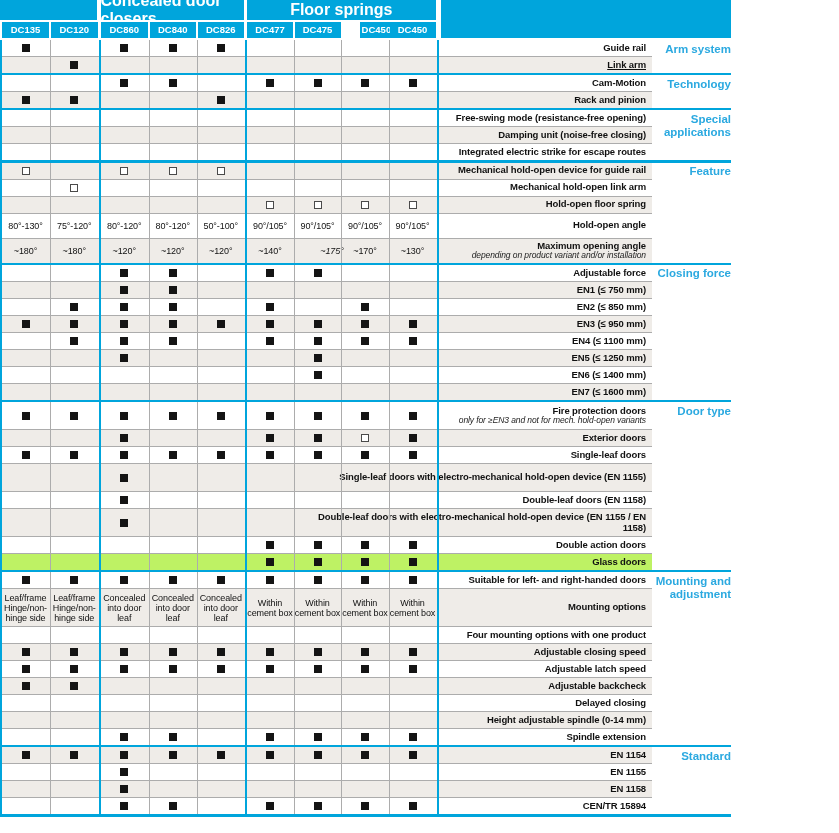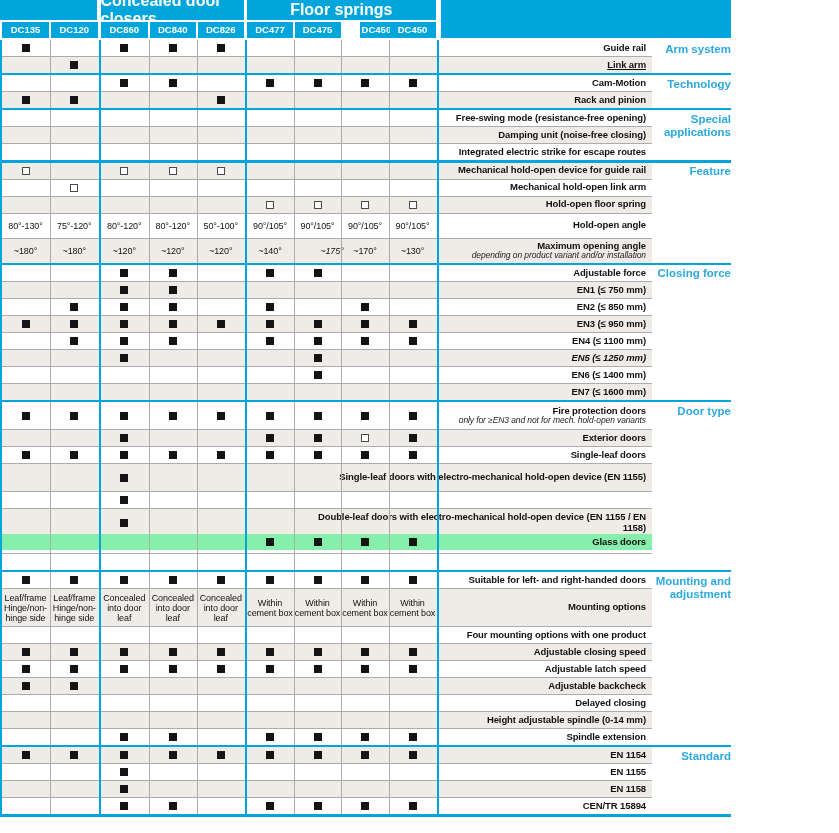--- a/index.html
+++ b/index.html
@@ -242,21 +242,21 @@
       <div class="m-cell" style="left: 101px; width: 46.5px;"><div class="sq-f" style="background: rgb(20, 20, 20);"></div></div>
       <div class="m-cell" style="left: 149.5px; width: 46.5px;"><div class="sq-f" style="background: rgb(20, 20, 20);"></div></div>
       <div class="m-cell" style="left: 247px; width: 46px;"><div class="sq-f" style="background: rgb(20, 20, 20);"></div></div>
       <div class="m-cell" style="left: 294.5px; width: 46px;"><div class="sq-f" style="background: rgb(20, 20, 20);"></div></div>
       <div class="m-cell" style="left: 342px; width: 46px;"><div class="sq-f" style="background: rgb(20, 20, 20);"></div></div>
       <div class="m-cell" style="left: 389.5px; width: 46px;"><div class="sq-f" style="background: rgb(20, 20, 20);"></div></div>
     </div>
     <div class="sep-g" style="top: 348.8px; width: 652px; background: rgb(172, 172, 172);"></div>
     <div class="t-row" style="top: 349.8px; width: 652px; height: 16px; background: rgb(239, 236, 232);">
       <div class="row-label" style="left: 300px; right: 6px;">
-        <div class="row-label-main" style="color: rgb(17, 17, 17); font-style: italic;">EN5 (≤ 1250 mm)</div>
+        <div class="row-label-main" style="color: rgb(17, 17, 17);">EN5 (≤ 1250 mm)</div>
       </div>
       <div class="m-cell" style="left: 101px; width: 46.5px;"><div class="sq-f" style="background: rgb(20, 20, 20);"></div></div>
       <div class="m-cell" style="left: 294.5px; width: 46px;"><div class="sq-f" style="background: rgb(20, 20, 20);"></div></div>
     </div>
     <div class="sep-g" style="top: 365.8px; width: 652px; background: rgb(172, 172, 172);"></div>
     <div class="t-row" style="top: 366.8px; width: 652px; height: 16px; background: rgb(255, 255, 255);">
       <div class="row-label" style="left: 300px; right: 6px;">
         <div class="row-label-main" style="color: rgb(17, 17, 17);">EN6 (≤ 1400 mm)</div>
       </div>
       <div class="m-cell" style="left: 294.5px; width: 46px;"><div class="sq-f" style="background: rgb(20, 20, 20);"></div></div>
@@ -311,41 +311,44 @@
     </div>
     <div class="sep-g" style="top: 463px; width: 652px; background: rgb(172, 172, 172);"></div>
     <div class="t-row" style="top: 464px; width: 652px; height: 27px; background: rgb(239, 236, 232);">
       <div class="row-label" style="left: 300px; right: 6px;">
         <div class="row-label-main" style="color: rgb(17, 17, 17);">Single-leaf doors with electro-mechanical hold-open device (EN 1155)</div>
       </div>
       <div class="m-cell" style="left: 101px; width: 46.5px;"><div class="sq-f" style="background: rgb(20, 20, 20);"></div></div>
     </div>
     <div class="sep-g" style="top: 491px; width: 652px; background: rgb(172, 172, 172);"></div>
     <div class="t-row" style="top: 492px; width: 652px; height: 16px; background: rgb(255, 255, 255);">
+      <div class="row-label" style="left: 300px; right: 6px;">
+        <div class="row-label-main" style="color: rgb(17, 17, 17);">Double-leaf doors (EN 1158)</div>
+      </div>
       <div class="m-cell" style="left: 101px; width: 46.5px;"><div class="sq-f" style="background: rgb(20, 20, 20);"></div></div>
     </div>
     <div class="sep-g" style="top: 508px; width: 652px; background: rgb(172, 172, 172);"></div>
     <div class="t-row" style="top: 509px; width: 652px; height: 27px; background: rgb(239, 236, 232);">
       <div class="row-label" style="left: 300px; right: 6px;">
         <div class="row-label-main" style="color: rgb(17, 17, 17);">Double-leaf doors with electro-mechanical hold-open device (EN 1155 / EN 1158)</div>
       </div>
       <div class="m-cell" style="left: 101px; width: 46.5px;"><div class="sq-f" style="background: rgb(20, 20, 20);"></div></div>
     </div>
     <div class="sep-g" style="top: 536px; width: 652px; background: rgb(172, 172, 172);"></div>
     <div class="t-row" style="top: 537px; width: 652px; height: 16px; background: rgb(255, 255, 255);">
       <div class="row-label" style="left: 300px; right: 6px;">
         <div class="row-label-main" style="color: rgb(17, 17, 17);">Double action doors</div>
       </div>
       <div class="m-cell" style="left: 247px; width: 46px;"><div class="sq-f" style="background: rgb(20, 20, 20);"></div></div>
       <div class="m-cell" style="left: 294.5px; width: 46px;"><div class="sq-f" style="background: rgb(20, 20, 20);"></div></div>
       <div class="m-cell" style="left: 342px; width: 46px;"><div class="sq-f" style="background: rgb(20, 20, 20);"></div></div>
       <div class="m-cell" style="left: 389.5px; width: 46px;"><div class="sq-f" style="background: rgb(20, 20, 20);"></div></div>
     </div>
     <div class="sep-g" style="top: 553px; width: 652px; background: rgb(172, 172, 172);"></div>
-    <div class="t-row" style="top: 534px; width: 652px; height: 16px; background: #86efac; padding-left: 40px;">
+    <div class="t-row" style="top: 554px; width: 652px; height: 16px; background: #bef264; padding-left: 40px;">
       <div class="row-label" style="left: 300px; right: 6px;">
         <div class="row-label-main" style="color: rgb(17, 17, 17);">Glass doors</div>
       </div>
       <div class="m-cell" style="left: 247px; width: 46px;"><div class="sq-f" style="background: rgb(20, 20, 20);"></div></div>
       <div class="m-cell" style="left: 294.5px; width: 46px;"><div class="sq-f" style="background: rgb(20, 20, 20);"></div></div>
       <div class="m-cell" style="left: 342px; width: 46px;"><div class="sq-f" style="background: rgb(20, 20, 20);"></div></div>
       <div class="m-cell" style="left: 389.5px; width: 46px;"><div class="sq-f" style="background: rgb(20, 20, 20);"></div></div>
     </div>
     <div class="sep-c" style="top: 570px; width: 731px; height: 2.2px; background: rgb(0, 165, 220); z-index: 5;"></div>
     <div class="t-row" style="top: 572.2px; width: 652px; height: 16px; background: rgb(255, 255, 255);">

